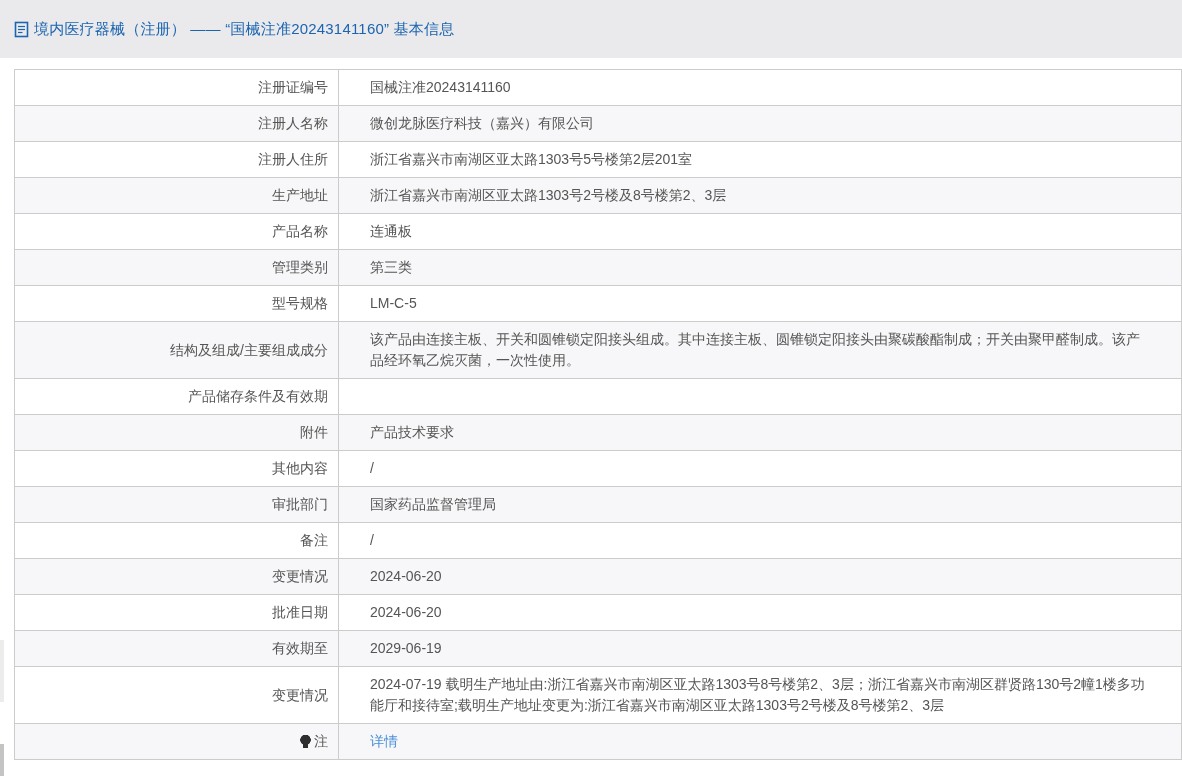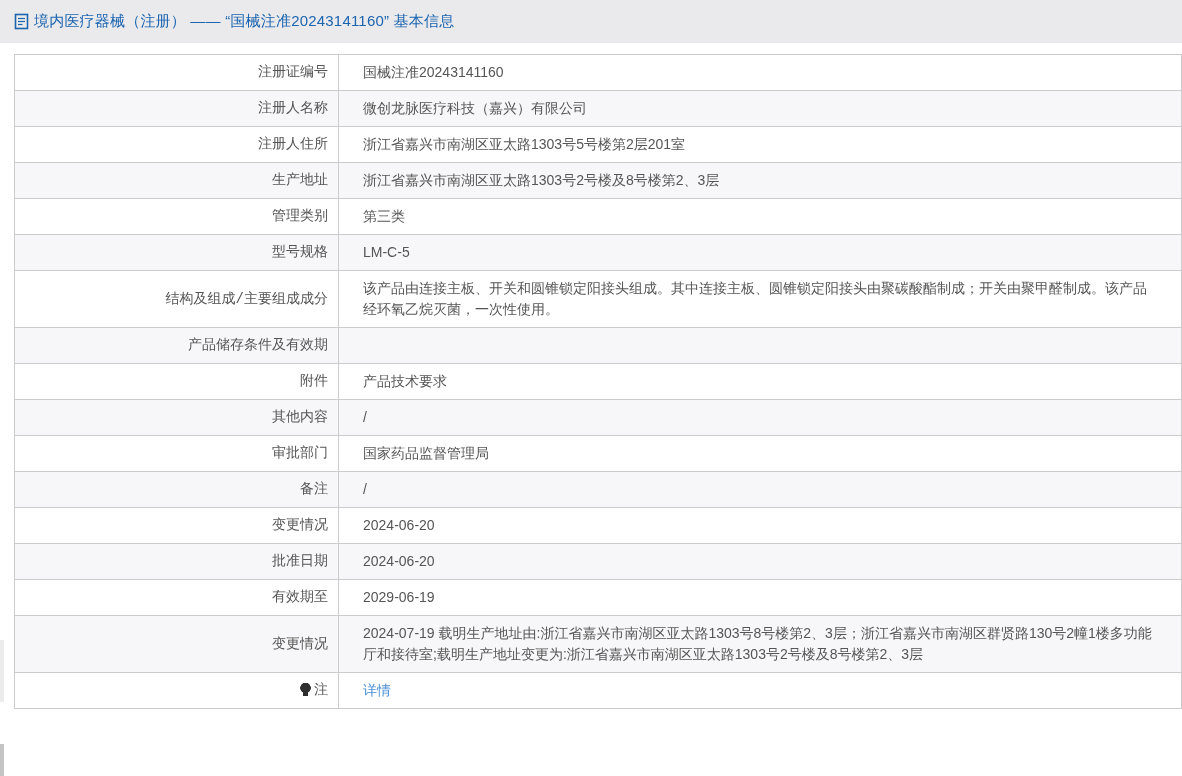--- a/index.html
+++ b/index.html
@@ -9,32 +9,32 @@
     --row-alt:#f7f7f9;
     --border:#cccccc;
     --text:#555555;
   }
   *{box-sizing:border-box;}
   html,body{margin:0;padding:0;background:#ffffff;
     font-family:"Liberation Sans","DejaVu Sans",sans-serif;}
   .page{width:1182px;min-height:776px;position:relative;overflow:hidden;}
 
   
-  .header{height:43px;background:var(--header-bg);display:flex;align-items:center;
+  .header{height:58px;background:var(--header-bg);display:flex;align-items:center;
     padding:16px 14px;}
   .doc-icon{display:inline-flex;align-items:center;margin-right:5px;flex:0 0 auto;}
   .title{color:var(--accent);font-size:15px;letter-spacing:0.2px;white-space:nowrap;}
 
   
   table.info-table{border-collapse:collapse;margin:11px 0 0 14px;
     width:calc(100% - 14px);table-layout:fixed;}
   table.info-table td{border:1px solid var(--border);font-size:14px;color:var(--text);
     line-height:21px;vertical-align:middle;word-break:break-all;}
-  td.label-cell{width:324px;text-align:right;padding:7px 10px;font-family:Liberation Mono, monospace;}
-  td.value-cell{padding:7px 24px;border-right:none;}
+  td.label-cell{width:324px;text-align:right;padding:7px 10px;}
+  td.value-cell{padding:7px 31px;border-right:none;}
   tr:nth-child(even){background:var(--row-alt);}
   tr:nth-child(odd){background:#ffffff;}
   a.detail-link{color:var(--link);text-decoration:none;cursor:pointer;}
 
   
   .note-icon{display:inline-block;width:11px;height:13px;margin-right:3px;
     vertical-align:-2px;
     background:
       radial-gradient(circle at 50% 38%, #2e2e2e 0 5px, rgba(0,0,0,0) 5.5px),
       linear-gradient(#2e2e2e,#2e2e2e) 50% 100%/5px 4px no-repeat;}
@@ -72,20 +72,24 @@
           <td class="label-cell">注册人名称</td>
           <td class="value-cell">微创龙脉医疗科技（嘉兴）有限公司</td>
         </tr>
         <tr>
           <td class="label-cell">注册人住所</td>
           <td class="value-cell">浙江省嘉兴市南湖区亚太路1303号5号楼第2层201室</td>
         </tr>
         <tr>
           <td class="label-cell">生产地址</td>
           <td class="value-cell">浙江省嘉兴市南湖区亚太路1303号2号楼及8号楼第2、3层</td>
+        </tr>
+        <tr>
+          <td class="label-cell">产品名称</td>
+          <td class="value-cell">连通板</td>
         </tr>
         <tr>
           <td class="label-cell">管理类别</td>
           <td class="value-cell">第三类</td>
         </tr>
         <tr>
           <td class="label-cell">型号规格</td>
           <td class="value-cell">LM-C-5</td>
         </tr>
         <tr>

